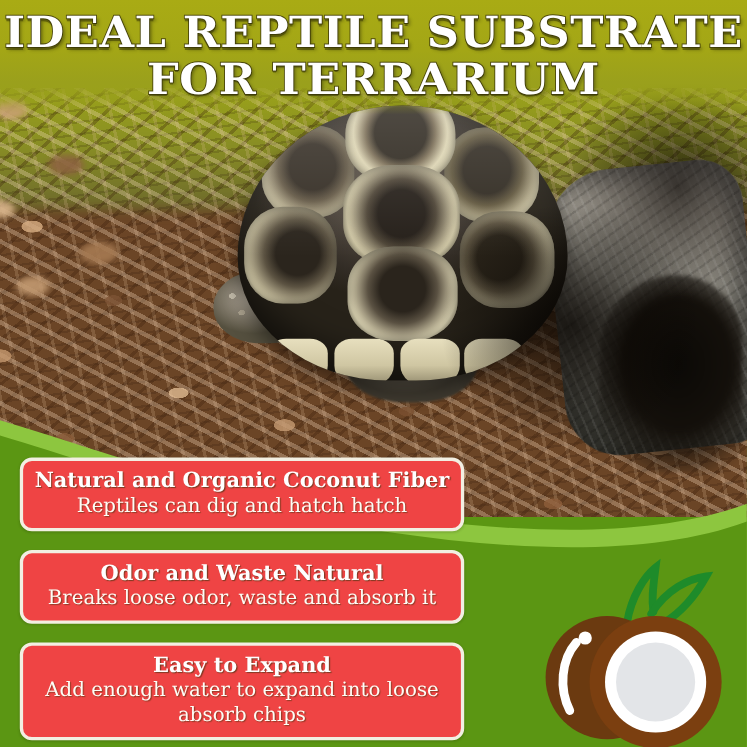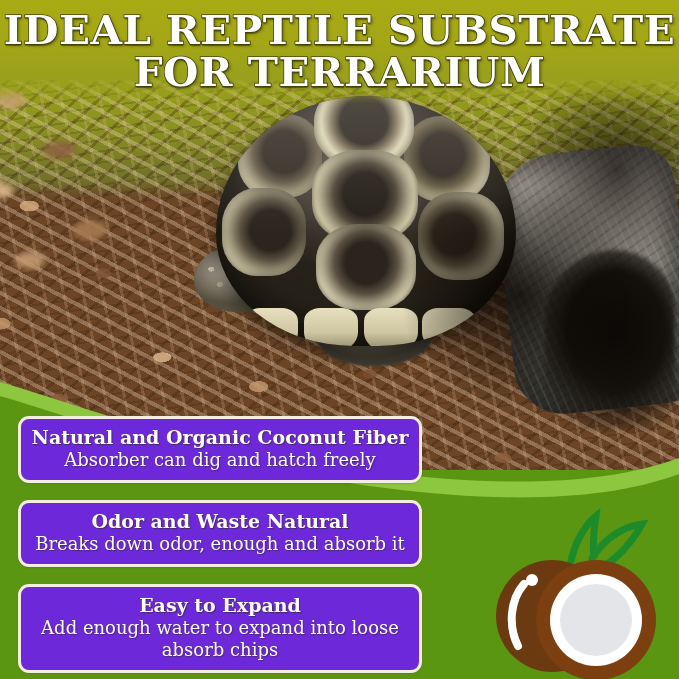--- a/index.html
+++ b/index.html
@@ -155,21 +155,21 @@
      text-shadow:0 2px 0 rgba(60,58,8,.55), 2px 2px 3px rgba(40,40,6,.45);
      transform:scaleX(1.04);
   }
   .title-line.l1{font-size:39px;}
   .title-line.l2{font-size:39px;}
 
   
   .features{position:absolute;left:18px;top:416px;width:404px;}
   .fbox{position:relative;box-sizing:border-box;width:404px;
      border:3px solid #f2efe2;border-radius:11px;
-     background:#6d28d9;
+     background:#ef4444;
      margin-bottom:17px;
      padding:7px 10px 9px;
      text-align:center;
      box-shadow:0 1px 2px rgba(0,0,0,.12);}
   .fbox .f-title{
      font-family:"DejaVu Serif","Liberation Serif",serif;
      font-weight:bold;color:#ffffff;font-size:19px;line-height:23px;
      text-shadow:1px 1px 1px rgba(30,50,5,.55);}
   .fbox .f-desc{
      font-family:"DejaVu Serif","Liberation Serif",serif;
@@ -250,26 +250,26 @@
     <div class="header-inner">
       <div class="title-line l1">IDEAL REPTILE SUBSTRATE</div>
       <div class="title-line l2">FOR TERRARIUM</div>
     </div>
   </div>
 
   <div class="features">
 
     <div class="fbox fbox1">
       <div class="f-title">Natural and Organic Coconut Fiber</div>
-      <div class="f-desc">Absorber can dig and hatch freely</div>
+      <div class="f-desc">Reptiles can dig and hatch hatch</div>
     </div>
 
     <div class="fbox fbox2">
       <div class="f-title">Odor and Waste Natural</div>
-      <div class="f-desc">Breaks down odor, enough and absorb it</div>
+      <div class="f-desc">Breaks loose odor, waste and absorb it</div>
     </div>
 
     <div class="fbox fbox3">
       <div class="f-title">Easy to Expand</div>
       <div class="f-desc">Add enough water to expand into loose absorb chips</div>
     </div>
 
   </div>
 
 </div>

